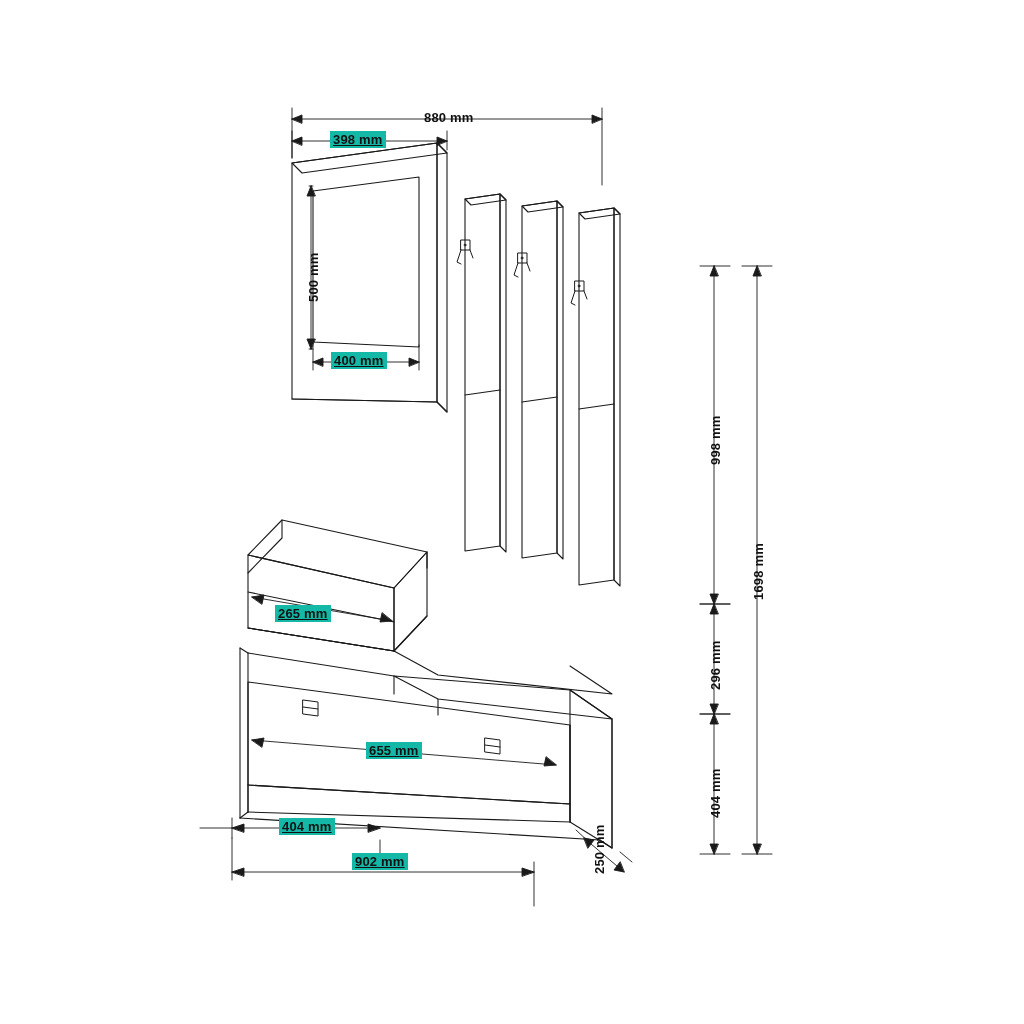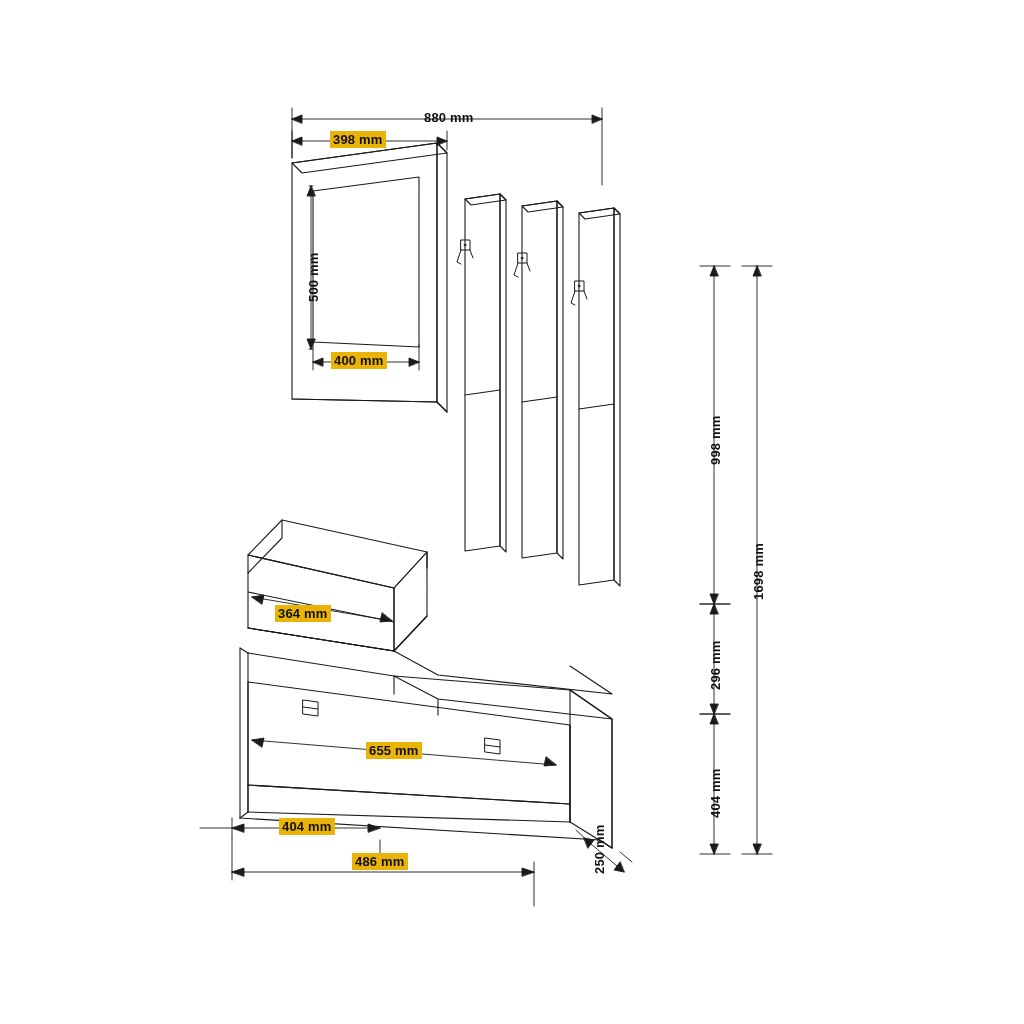--- a/index.html
+++ b/index.html
@@ -35,22 +35,23 @@
     font-weight: bold;
     color: #111111;
     white-space: nowrap;
     letter-spacing: 0.2px;
   }
   .dim-label.vertical {
     transform-origin: 0 0;
     transform: rotate(-90deg);
   }
   .label-bg {
-    background: #eab308;
+    background: #14b8a6;
     padding: 1px 3px;
+    text-decoration: underline;
   }
 </style>
 </head>
 <body>
 
 <div id="stage">
 
   <svg class="drawing" viewBox="0 0 1024 1024">
     <g fill="none" stroke="#1a1a1a" stroke-width="1.1" stroke-linecap="round" stroke-linejoin="round">
 
@@ -239,23 +240,23 @@
   <div class="dim-label label-bg" style="left:331px; top:352px;">400 mm</div>
 
   <div class="dim-label vertical" style="left:708px; top:465px;">998 mm</div>
 
   <div class="dim-label vertical" style="left:708px; top:690px;">296 mm</div>
 
   <div class="dim-label vertical" style="left:708px; top:818px;">404 mm</div>
 
   <div class="dim-label vertical" style="left:751px; top:600px;">1698 mm</div>
 
-  <div class="dim-label label-bg" style="left:275px; top:605px;">364 mm</div>
+  <div class="dim-label label-bg" style="left:275px; top:605px;">265 mm</div>
 
   <div class="dim-label label-bg" style="left:366px; top:742px;">655 mm</div>
 
   <div class="dim-label label-bg" style="left:279px; top:818px;">404 mm</div>
 
-  <div class="dim-label label-bg" style="left:352px; top:853px;">486 mm</div>
+  <div class="dim-label label-bg" style="left:352px; top:853px;">902 mm</div>
 
   <div class="dim-label vertical" style="left:592px; top:874px;">250 mm</div>
 
 </div>
 
 </body></html>

